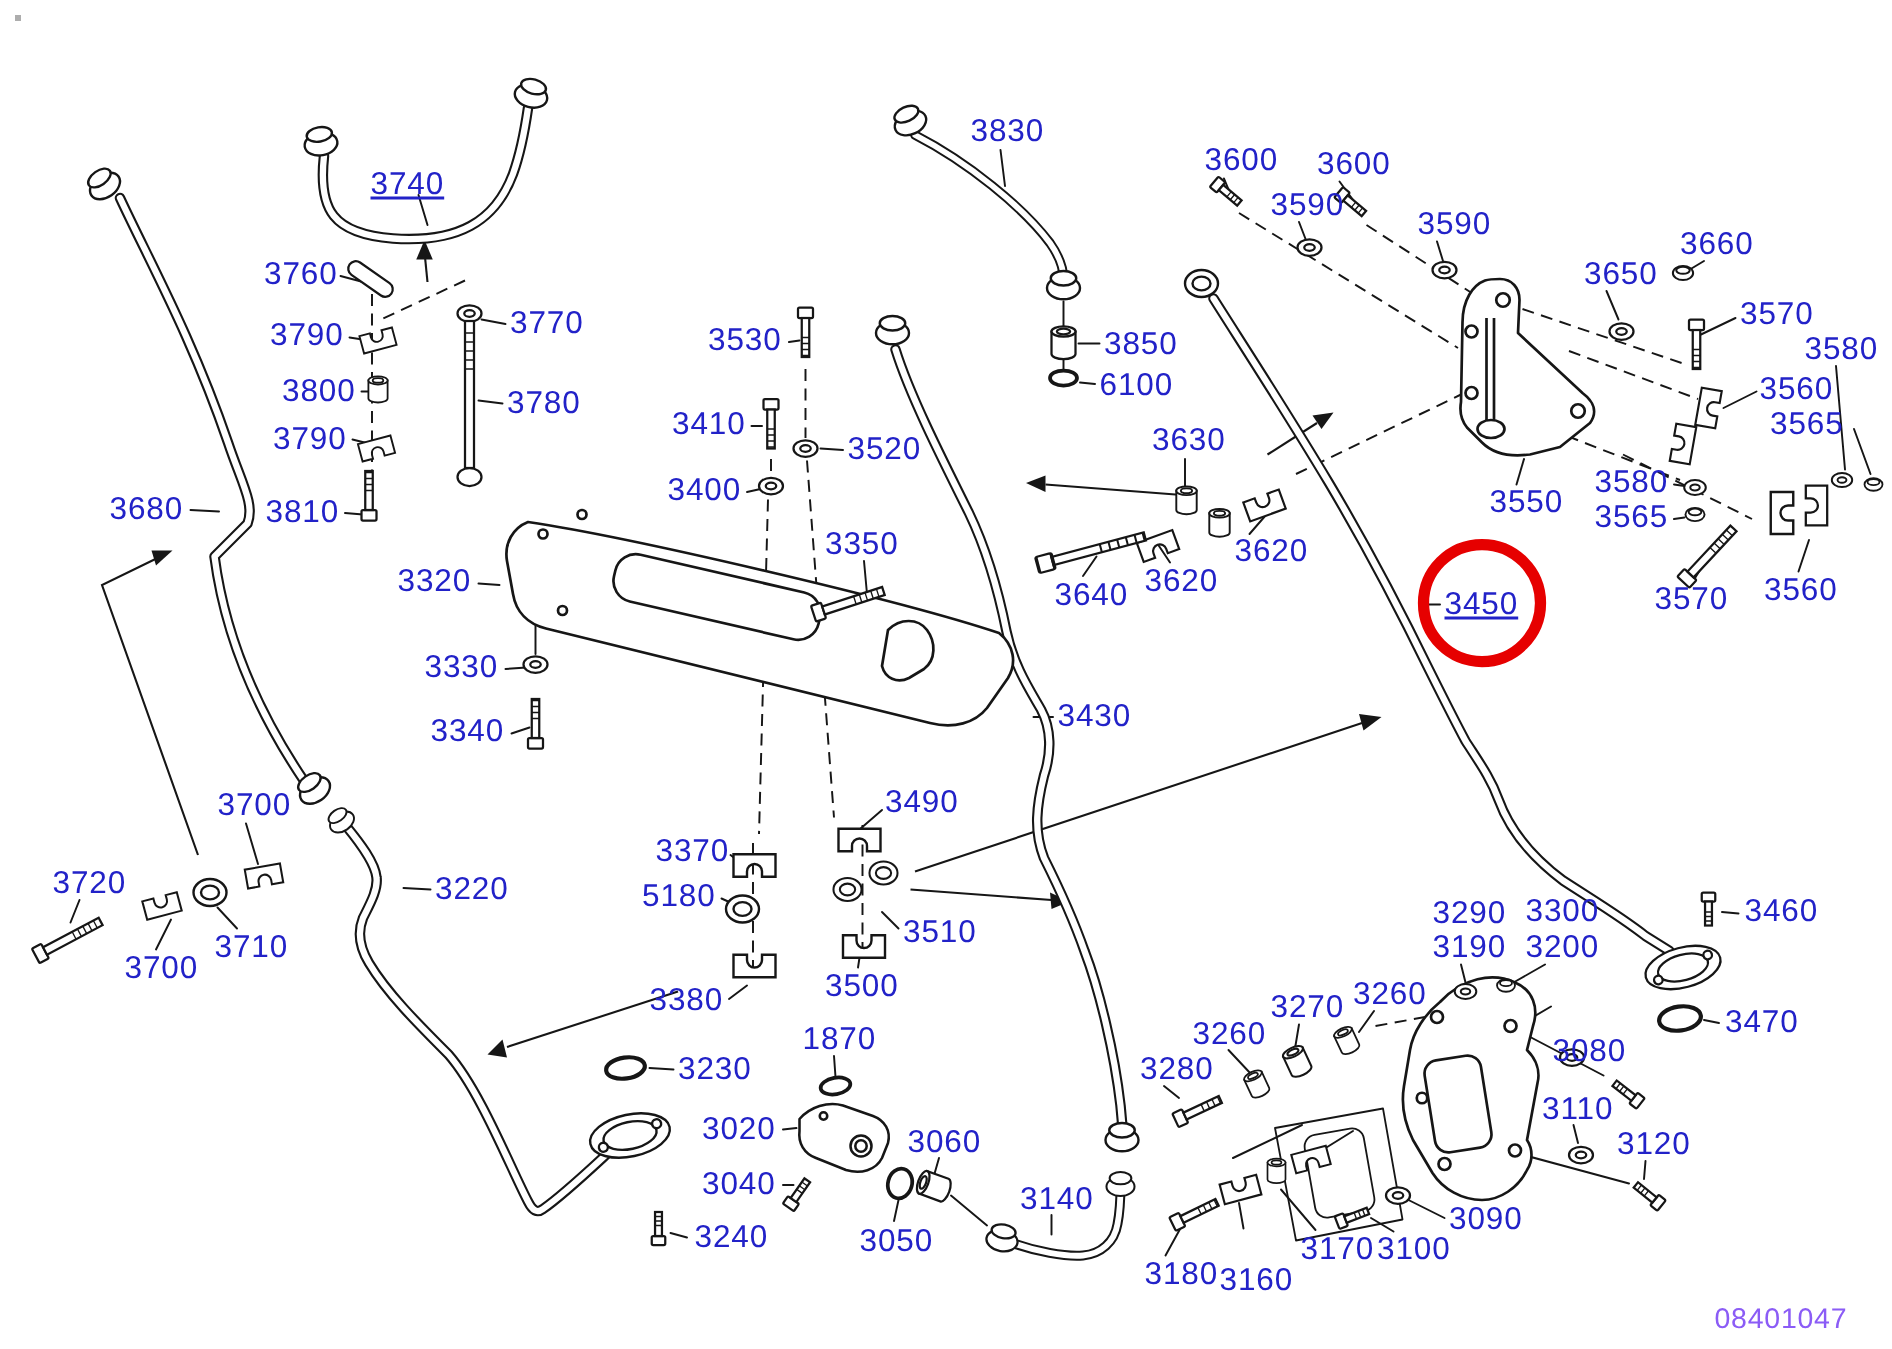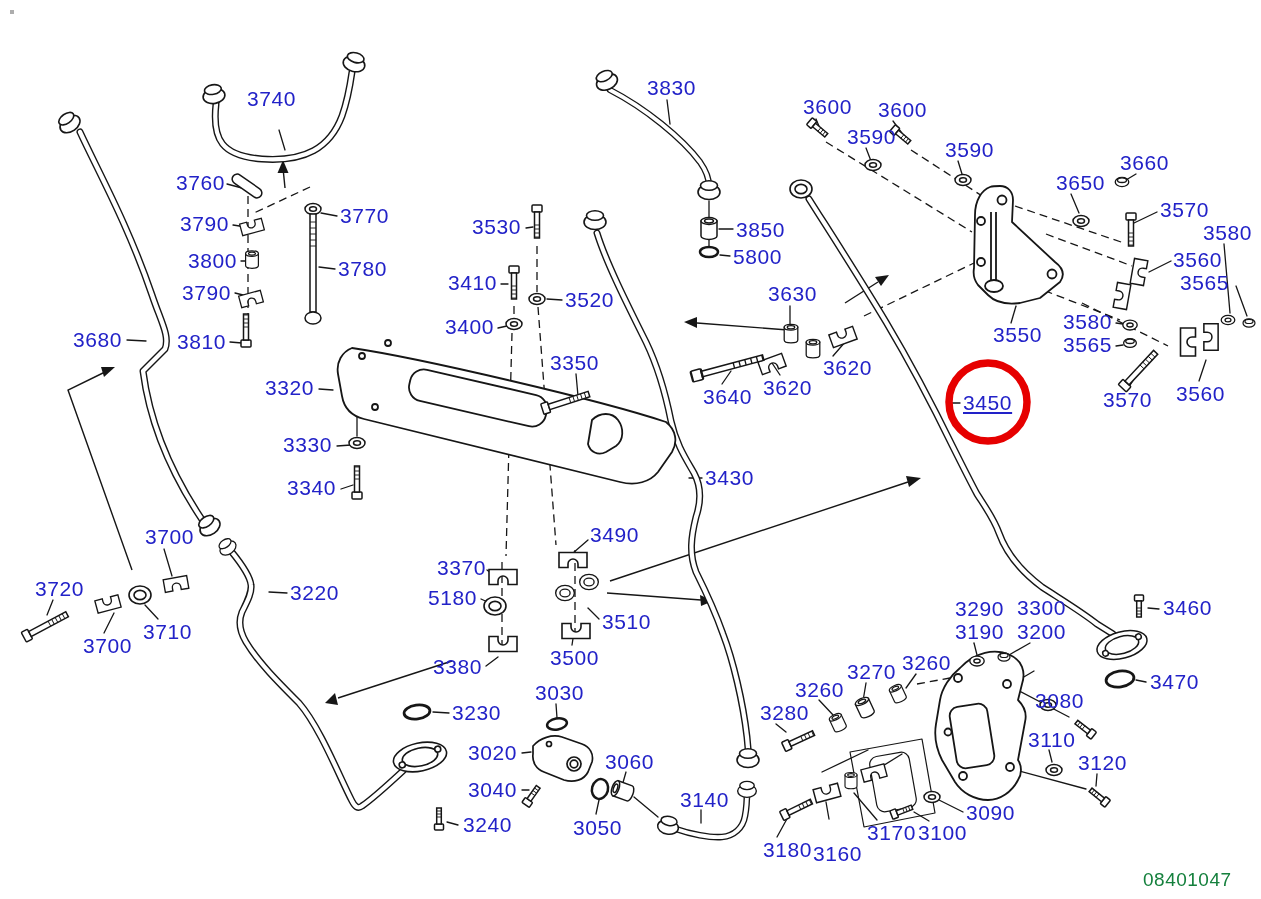--- a/index.html
+++ b/index.html
@@ -2,21 +2,21 @@
 <html style="--label-color: #2222c8;"><head>
 <meta charset="utf-8">
 <style>
   html,body{margin:0;padding:0;background:#fff;}
   #stage{position:relative;width:1261px;height:899px;background:#fff;overflow:hidden;
          font-family:"Liberation Sans","DejaVu Sans",sans-serif;}
   #art{position:absolute;left:0;top:0;}
   #labels{position:absolute;left:0;top:0;width:100%;height:100%;pointer-events:none;}
   .part-label{position:absolute;font-size:21px;line-height:22px;letter-spacing:0.6px;
               color:var(--label-color,#2222c8);white-space:nowrap;}
-  .doc-number{position:absolute;left:1143px;top:869px;font-size:19px;color:#15803d;letter-spacing:0.5px;}
+  .doc-number{position:absolute;left:1143px;top:869px;font-size:19px;color:#8b5cf6;letter-spacing:0.5px;}
   .artifact{position:absolute;left:10px;top:10px;width:4px;height:4px;background:#8a8a8a;opacity:.7;}
 </style>
 </head>
 <body>
 
 <div id="stage">
   <div class="artifact"></div>
 
   <svg id="art" width="1261" height="899" viewBox="0 0 1261 899" xmlns="http://www.w3.org/2000/svg">
     <defs>
@@ -360,21 +360,21 @@
       <use href="#boltM" transform="translate(788,813) rotate(-26)"></use>
 
       <use href="#boltS" transform="translate(1139,601) rotate(90)"></use>
       <ellipse cx="1120" cy="679" rx="14" ry="8" fill="none" stroke="#161616" stroke-width="2.8" transform="rotate(-8 1120 679)"></ellipse>
     </g>
 
     <circle cx="988" cy="402" r="39" fill="none" stroke="#e60000" stroke-width="7.5"></circle>
   </svg>
 
   <div id="labels">
-      <div class="part-label" style="left: 247px; top: 88px;">3740</div>
+      <div class="part-label" style="left: 247px; top: 112px; text-decoration: underline;">3740</div>
       <div class="part-label" style="left: 176px; top: 172px;">3760</div>
       <div class="part-label" style="left: 340px; top: 205px;">3770</div>
       <div class="part-label" style="left: 180px; top: 213px;">3790</div>
       <div class="part-label" style="left: 188px; top: 250px;">3800</div>
       <div class="part-label" style="left: 338px; top: 258px;">3780</div>
       <div class="part-label" style="left: 182px; top: 282px;">3790</div>
       <div class="part-label" style="left: 73px; top: 329px;">3680</div>
       <div class="part-label" style="left: 177px; top: 331px;">3810</div>
       <div class="part-label" style="left: 647px; top: 77px;">3830</div>
       <div class="part-label" style="left: 803px; top: 96px;">3600</div>
@@ -382,21 +382,21 @@
       <div class="part-label" style="left: 847px; top: 126px;">3590</div>
       <div class="part-label" style="left: 945px; top: 139px;">3590</div>
       <div class="part-label" style="left: 1120px; top: 152px;">3660</div>
       <div class="part-label" style="left: 1056px; top: 172px;">3650</div>
       <div class="part-label" style="left: 1160px; top: 199px;">3570</div>
       <div class="part-label" style="left: 1203px; top: 222px;">3580</div>
       <div class="part-label" style="left: 1173px; top: 249px;">3560</div>
       <div class="part-label" style="left: 1180px; top: 272px;">3565</div>
       <div class="part-label" style="left: 472px; top: 216px;">3530</div>
       <div class="part-label" style="left: 736px; top: 219px;">3850</div>
-      <div class="part-label" style="left: 733px; top: 246px;">5800</div>
+      <div class="part-label" style="left: 733px; top: 246px;">6100</div>
       <div class="part-label" style="left: 448px; top: 272px;">3410</div>
       <div class="part-label" style="left: 565px; top: 289px;">3520</div>
       <div class="part-label" style="left: 768px; top: 283px;">3630</div>
       <div class="part-label" style="left: 445px; top: 316px;">3400</div>
       <div class="part-label" style="left: 1063px; top: 311px;">3580</div>
       <div class="part-label" style="left: 1063px; top: 334px;">3565</div>
       <div class="part-label" style="left: 993px; top: 324px;">3550</div>
       <div class="part-label" style="left: 265px; top: 377px;">3320</div>
       <div class="part-label" style="left: 550px; top: 352px;">3350</div>
       <div class="part-label" style="left: 823px; top: 357px;">3620</div>
@@ -424,21 +424,21 @@
       <div class="part-label" style="left: 955px; top: 621px;">3190</div>
       <div class="part-label" style="left: 1017px; top: 621px;">3200</div>
       <div class="part-label" style="left: 1163px; top: 597px;">3460</div>
       <div class="part-label" style="left: 902px; top: 652px;">3260</div>
       <div class="part-label" style="left: 847px; top: 661px;">3270</div>
       <div class="part-label" style="left: 795px; top: 679px;">3260</div>
       <div class="part-label" style="left: 1035px; top: 690px;">3080</div>
       <div class="part-label" style="left: 1150px; top: 671px;">3470</div>
       <div class="part-label" style="left: 760px; top: 702px;">3280</div>
       <div class="part-label" style="left: 452px; top: 702px;">3230</div>
-      <div class="part-label" style="left: 535px; top: 682px;">3030</div>
+      <div class="part-label" style="left: 535px; top: 682px;">1870</div>
       <div class="part-label" style="left: 1028px; top: 729px;">3110</div>
       <div class="part-label" style="left: 468px; top: 742px;">3020</div>
       <div class="part-label" style="left: 605px; top: 751px;">3060</div>
       <div class="part-label" style="left: 1078px; top: 752px;">3120</div>
       <div class="part-label" style="left: 468px; top: 779px;">3040</div>
       <div class="part-label" style="left: 680px; top: 789px;">3140</div>
       <div class="part-label" style="left: 463px; top: 814px; text-align: center;">3240</div>
       <div class="part-label" style="left: 573px; top: 817px;">3050</div>
       <div class="part-label" style="left: 966px; top: 802px;">3090</div>
       <div class="part-label" style="left: 918px; top: 822px;">3100</div>

